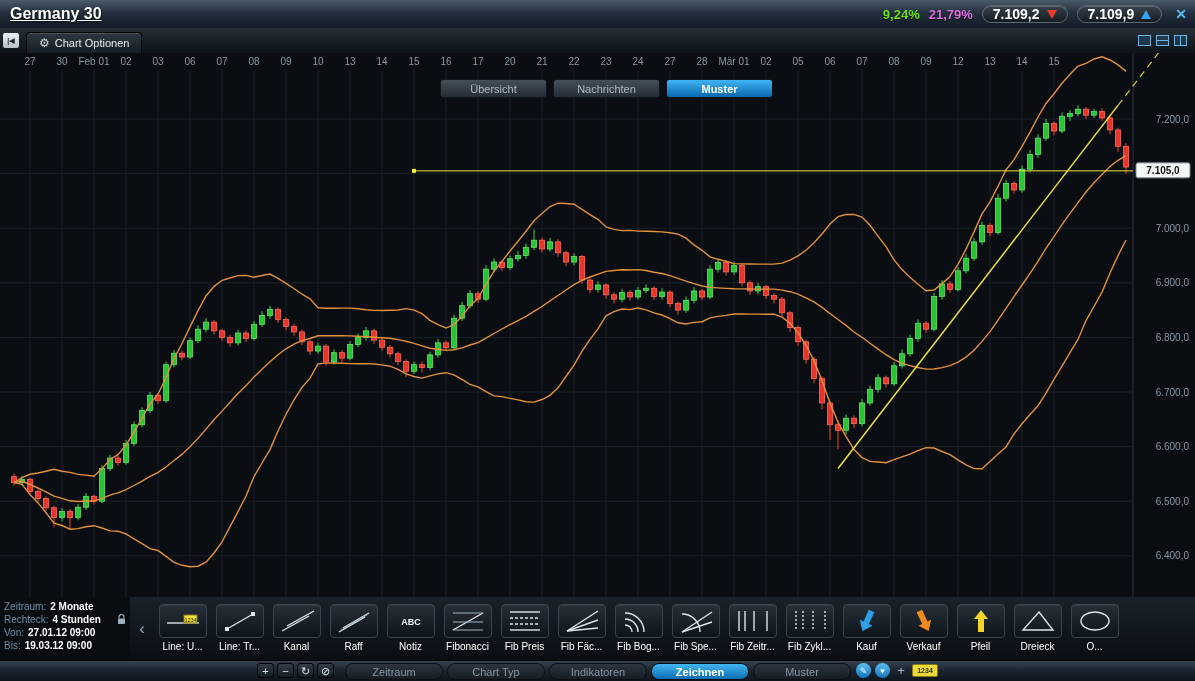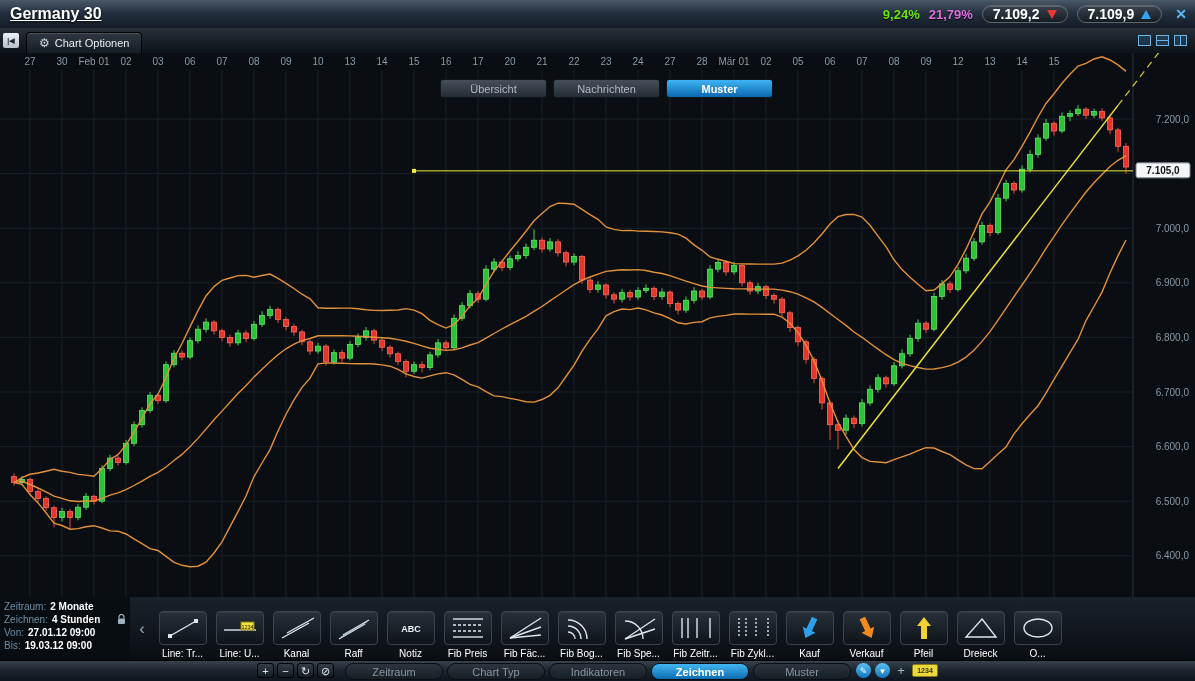--- a/index.html
+++ b/index.html
@@ -64,21 +64,21 @@
     background:rgba(9,13,17,.92);padding-top:3px;box-sizing:border-box;}
   .info-row{display:flex;align-items:flex-start;font-size:10px;padding:1px 4px;color:#6e8ea6;}
   .info-row .val{color:#fff;font-weight:bold;margin-left:4px;white-space:nowrap;}
   .info-row .lock{margin-left:auto;display:flex;}
 
   
   .draw-toolbar{position:absolute;left:130px;right:0;top:597px;height:64px;z-index:3;display:flex;
     background:linear-gradient(#1a2129,#0a0e13);}
   .chev{width:24px;color:#93a5b2;font-size:17px;display:flex;align-items:center;justify-content:center;cursor:pointer;}
   .tools{display:flex;flex:1;overflow:hidden;}
-  .tool{width:57px;flex:0 0 57px;display:flex;flex-direction:column;align-items:center;padding-top:14px;cursor:pointer;}
+  .tool{width:57px;flex:0 0 57px;display:flex;flex-direction:column;align-items:center;padding-top:7px;cursor:pointer;}
   .tool-icon{width:46px;height:32px;display:flex;align-items:center;justify-content:center;border-radius:4px;
     background:linear-gradient(#272f38,#0f141a);border:1px solid #3a4450;
     box-shadow:inset 0 1px 0 rgba(255,255,255,.06);}
   .tool-label{margin-top:3px;font-size:10px;color:#fff;white-space:nowrap;}
   .tb-scroll{position:absolute;right:2px;top:3px;display:flex;flex-direction:column;gap:2px;z-index:4;}
   .tb-btn{width:18px;height:13px;border-radius:2px;cursor:pointer;
     background:linear-gradient(#2a333c,#11171d);border:1px solid #3c4650;color:#cfe0ea;font-size:7px;
     display:flex;align-items:center;justify-content:center;}
 
   
@@ -517,21 +517,21 @@
         <text x="1163" y="121.37" class="ptagt" text-anchor="middle">7.105,0</text>
       </svg>
   </div>
 
   <div class="info-panel" id="info-rows">
       <div class="info-row">
         <span class="lab">Zeitraum:</span>
         <span class="val">2 Monate</span>
       </div>
       <div class="info-row">
-        <span class="lab">Zeichnen:</span>
+        <span class="lab">Rechteck:</span>
         <span class="val">4 Stunden</span>
         <span class="lock">
           <svg width="9" height="11" viewBox="0 0 9 11">
             <path d="M2 4.5 V3 a2.5 2.5 0 0 1 5 0 V4.5" fill="none" stroke="#9fb0bc" stroke-width="1.2"></path>
             <rect x="1" y="4.5" width="7" height="5.5" rx="1" fill="#9fb0bc"></rect>
           </svg>
         </span>
       </div>
       <div class="info-row">
         <span class="lab">Von:</span>
@@ -542,40 +542,40 @@
         <span class="val">19.03.12 09:00</span>
       </div>
     </div>
 
   <div class="draw-toolbar">
     <span class="chev">‹</span>
     <div class="tools" id="tools">
         <div class="tool">
           <div class="tool-icon">
             <svg width="40" height="28" viewBox="0 0 40 28">
+              <line x1="4" y1="16" x2="36" y2="16" stroke="#dde6ec" stroke-width="1.4" fill="none"></line>
+              <rect x="21" y="8" width="13" height="8" fill="#efe23e" stroke="#8a7a10" stroke-width="1"></rect>
+              <text x="27.5" y="14.5" font-size="5.5" fill="#2a2404" text-anchor="middle">1234</text>
+            </svg>
+          </div>
+          <div class="tool-label">Line: U...</div>
+        </div>
+        <div class="tool">
+          <div class="tool-icon">
+            <svg width="40" height="28" viewBox="0 0 40 28">
               <line x1="7" y1="22" x2="33" y2="7" stroke="#dde6ec" stroke-width="1.4" fill="none"></line>
               <rect x="5" y="20" width="4" height="4" fill="#dde6ec"></rect>
               <rect x="31" y="5" width="4" height="4" fill="#dde6ec"></rect>
             </svg>
           </div>
           <div class="tool-label">Line: Tr...</div>
         </div>
         <div class="tool">
           <div class="tool-icon">
             <svg width="40" height="28" viewBox="0 0 40 28">
-              <line x1="4" y1="16" x2="36" y2="16" stroke="#dde6ec" stroke-width="1.4" fill="none"></line>
-              <rect x="21" y="8" width="13" height="8" fill="#efe23e" stroke="#8a7a10" stroke-width="1"></rect>
-              <text x="27.5" y="14.5" font-size="5.5" fill="#2a2404" text-anchor="middle">1234</text>
-            </svg>
-          </div>
-          <div class="tool-label">Line: U...</div>
-        </div>
-        <div class="tool">
-          <div class="tool-icon">
-            <svg width="40" height="28" viewBox="0 0 40 28">
               <line x1="5" y1="24" x2="32" y2="9" stroke="#dde6ec" stroke-width="1.4" fill="none"></line>
               <line x1="10" y1="19" x2="37" y2="4" stroke="#dde6ec" stroke-width="1.4" fill="none"></line>
             </svg>
           </div>
           <div class="tool-label">Kanal</div>
         </div>
         <div class="tool">
           <div class="tool-icon">
             <svg width="40" height="28" viewBox="0 0 40 28">
               <line x1="5" y1="25" x2="31" y2="10" stroke="#dde6ec" stroke-width="1.4" fill="none"></line>
@@ -585,20 +585,31 @@
           </div>
           <div class="tool-label">Raff</div>
         </div>
         <div class="tool">
           <div class="tool-icon">
             <svg width="40" height="28" viewBox="0 0 40 28">
               <text x="20" y="18" font-size="9" font-weight="bold" fill="#eef4f8" text-anchor="middle">ABC</text>
             </svg>
           </div>
           <div class="tool-label">Notiz</div>
+        </div>
+        <div class="tool">
+          <div class="tool-icon">
+            <svg width="40" height="28" viewBox="0 0 40 28">
+              <line x1="5" y1="23" x2="35" y2="6" stroke="#dde6ec" stroke-width="1.4" fill="none"></line>
+              <line x1="5" y1="23" x2="35" y2="23" stroke="#9fb4c4" stroke-width="1" fill="none"></line>
+              <line x1="5" y1="15" x2="35" y2="15" stroke="#9fb4c4" stroke-width="1" fill="none"></line>
+              <line x1="5" y1="6" x2="35" y2="6" stroke="#9fb4c4" stroke-width="1" fill="none"></line>
+            </svg>
+          </div>
+          <div class="tool-label">Fibonacci</div>
         </div>
         <div class="tool">
           <div class="tool-icon">
             <svg width="40" height="28" viewBox="0 0 40 28">
               <line x1="5" y1="5" x2="35" y2="5" stroke="#dde6ec" stroke-width="1.4" fill="none"></line>
               <line x1="5" y1="11" x2="35" y2="11" stroke="#dde6ec" stroke-width="1.4" fill="none" stroke-dasharray="3 2"></line>
               <line x1="5" y1="17" x2="35" y2="17" stroke="#dde6ec" stroke-width="1.4" fill="none" stroke-dasharray="3 2"></line>
               <line x1="5" y1="23" x2="35" y2="23" stroke="#dde6ec" stroke-width="1.4" fill="none"></line>
             </svg>
           </div>

